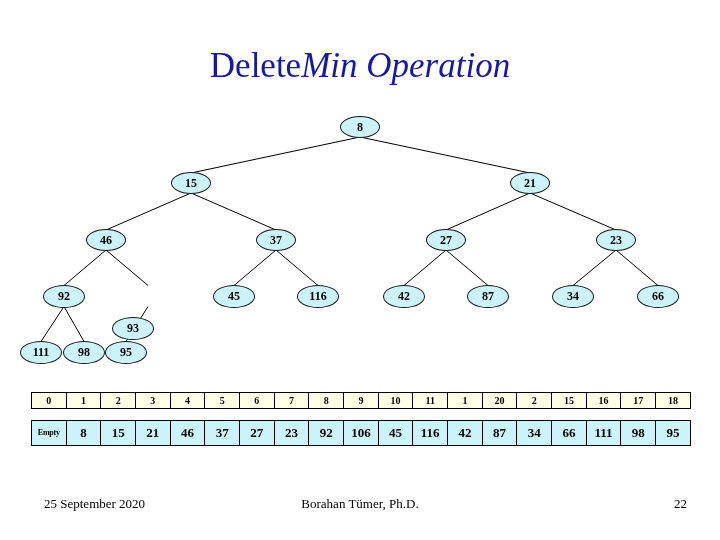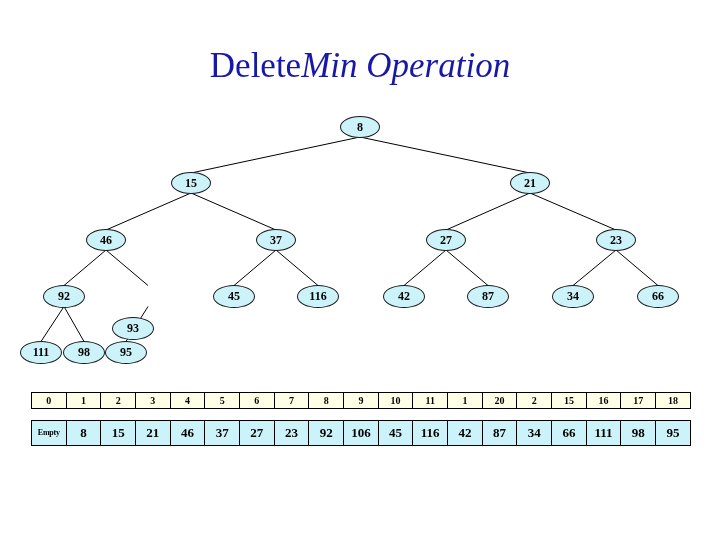--- a/index.html
+++ b/index.html
@@ -239,14 +239,19 @@
             <td>34</td>
             <td>66</td>
             <td>111</td>
             <td>98</td>
             <td>95</td>
           </tr>
         </tbody>
     </table>
   </div>
 
+  <div id="footer">
+    <div id="footer-date">25 September 2020</div>
+    <div id="footer-author">Borahan Tümer, Ph.D.</div>
+    <div id="footer-page">22</div>
+  </div>
 
 </div>
 
 </body></html>

